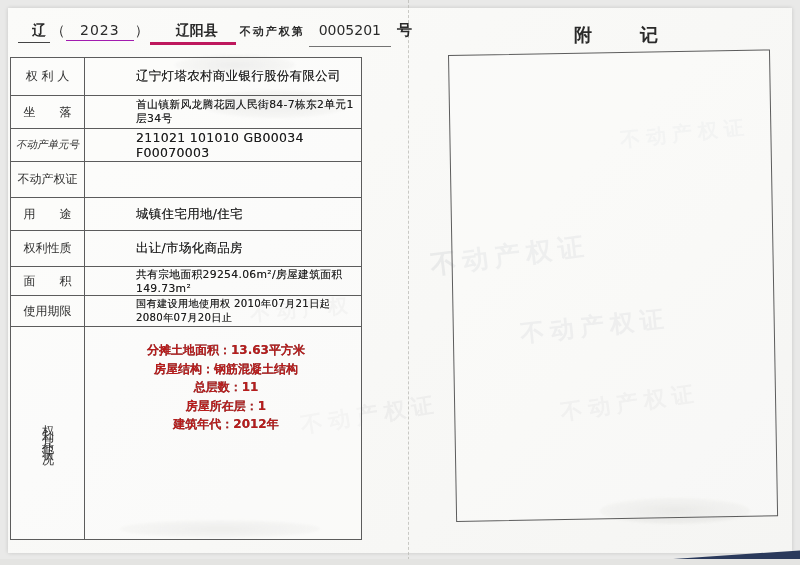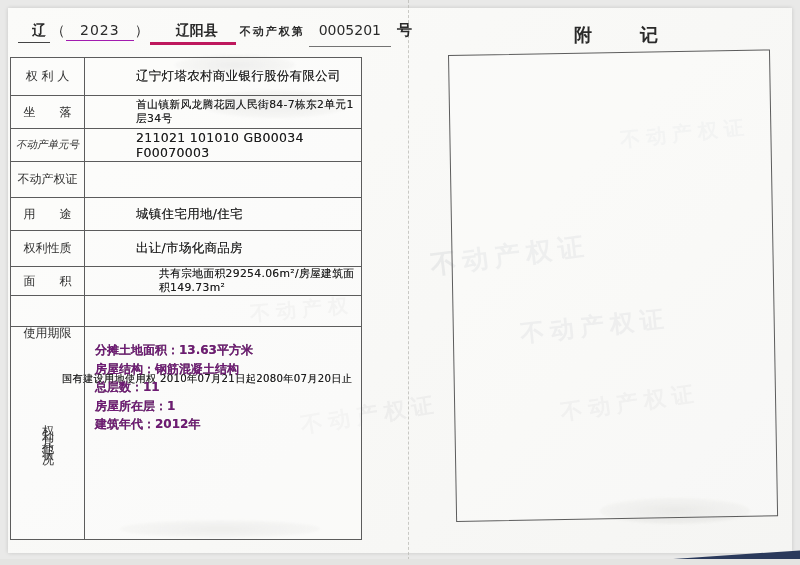--- a/index.html
+++ b/index.html
@@ -53,32 +53,32 @@
     font-size: 12.5px; font-weight: normal; color: #1c1c1c;
     letter-spacing: 0.3px;
     text-shadow: 0 0 0.5px rgba(30,30,30,0.6);
     margin-left: 44px;
   }
   .t-value.small { font-size: 10.8px; }
   .t-value.tiny { font-size: 10.2px; }
 
   .r1 { height: 38px; } .r2 { height: 36px; } .r3 { height: 33px; }
   .r4 { height: 33px; } .r5 { height: 36px; } .r6 { height: 36px; }
-  .r7 { height: 33px; } .r8 { height: 29px; gap: 23px; } .r9 { height: 31px; flex-direction: column; }
+  .r7 { height: 33px; } .r8 { height: 29px; } .r9 { height: 31px; }
   .r10 { flex: 1; }
 
   .vertical-label {
     writing-mode: vertical-rl; text-orientation: upright;
     letter-spacing: 6px; font-size: 12px; color: #303030;
     font-family: "DejaVu Serif", "Liberation Serif", serif;
   }
   .other-status-value {
     flex: 1; padding: 14px 4px 4px 10px;
-    font-size: 12px; font-weight: bold; color: #701a75;
-    line-height: 1.55; text-shadow: 0 0 0.5px rgba(30,30,30,0.6);
+    font-size: 12px; font-weight: bold; color: #b91c1c;
+    line-height: 1.55; text-shadow: 0 0 0.5px rgba(30,30,30,0.6); text-align: center;
   }
 
   
   .fold-line {
     position: absolute; left: 408px; top: 0; width: 0; height: 565px;
     border-left: 1px dashed #b9b9b4; opacity: 0.75;
   }
 
   
   .notes-title {

